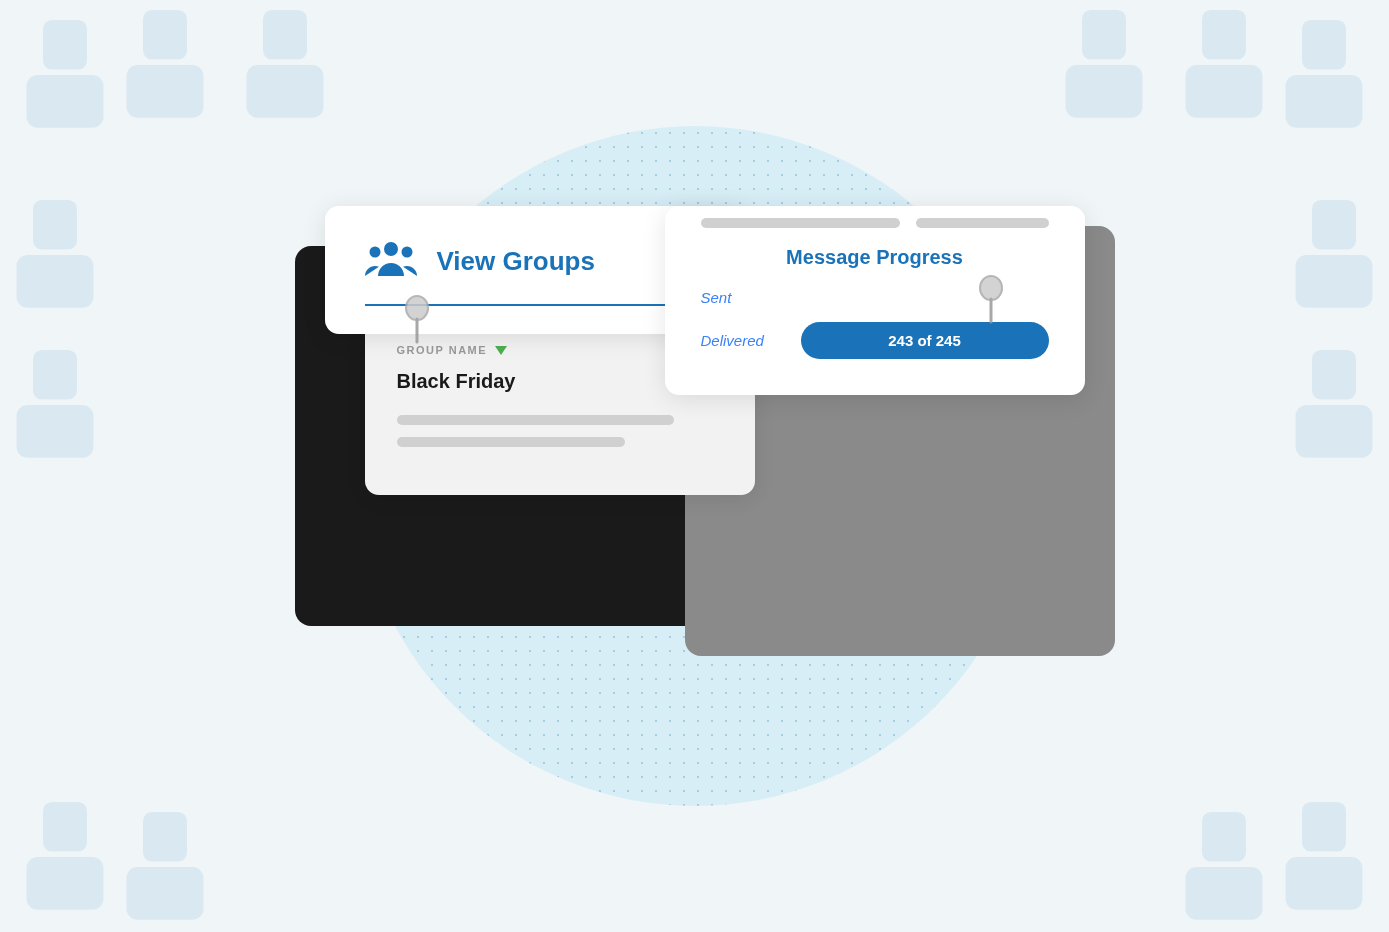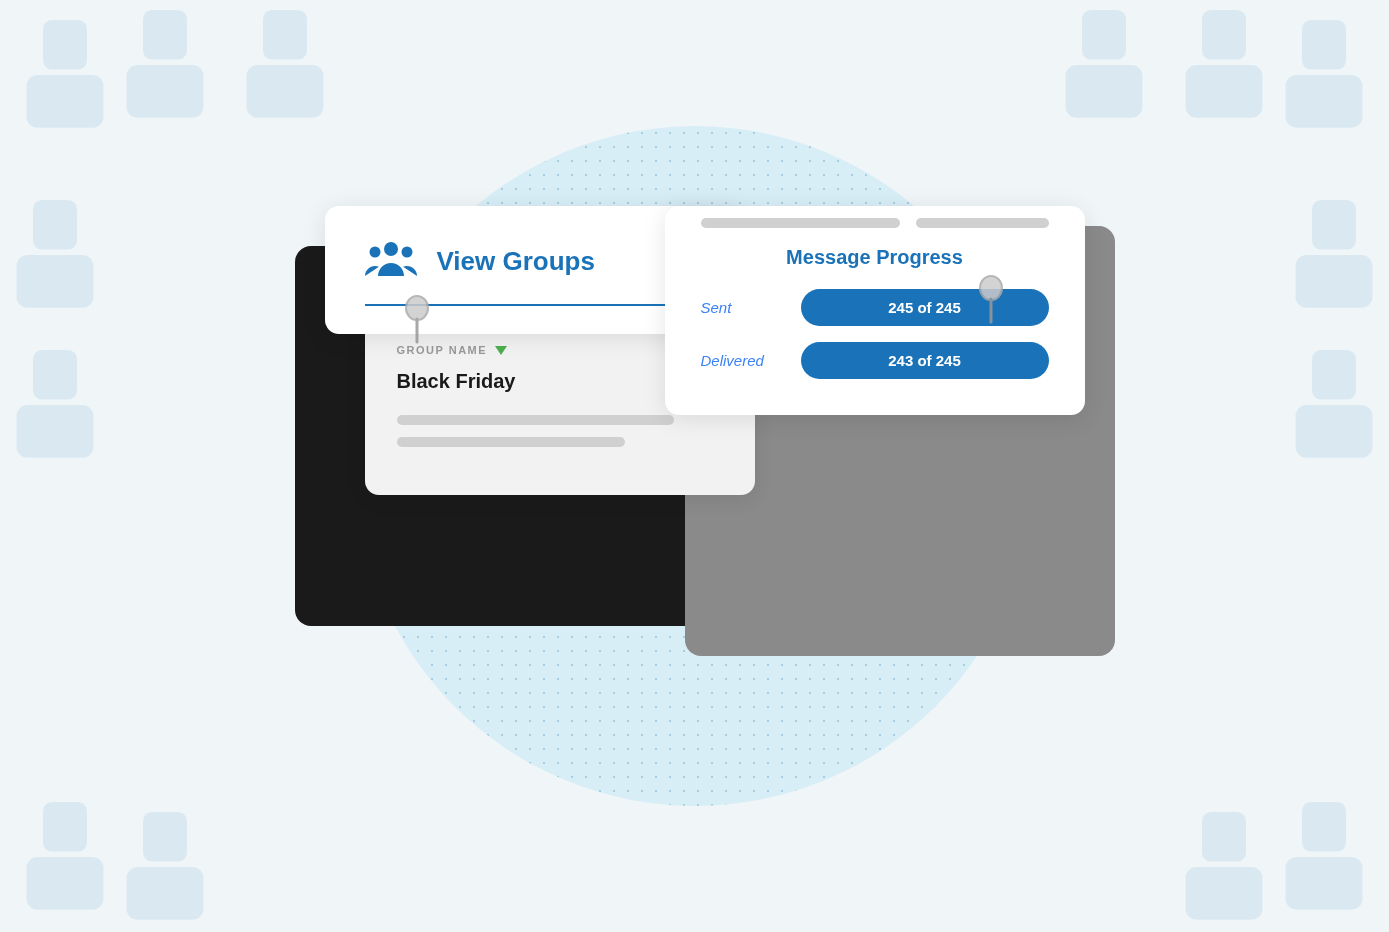--- a/index.html
+++ b/index.html
@@ -415,21 +415,20 @@
 
   <div class="card-message-progress">
     <div class="mp-header-lines">
       <div class="mp-header-line" style="flex:1.2"></div>
       <div class="mp-header-line" style="flex:0.8"></div>
     </div>
     <div class="mp-title">Message Progress</div>
     <div class="mp-stats">
       <div class="mp-stat-row">
         <span class="mp-stat-label">Sent</span>
-        <div class="mp-stat-badge">245 of 245</div>
       </div>
       <div class="mp-stat-row">
         <span class="mp-stat-label">Delivered</span>
         <div class="mp-stat-badge">243 of 245</div>
       </div>
     </div>
   </div>
 
   <div class="pin-left">
     <svg class="pin-svg" viewBox="0 0 28 50" fill="none" xmlns="http://www.w3.org/2000/svg">

